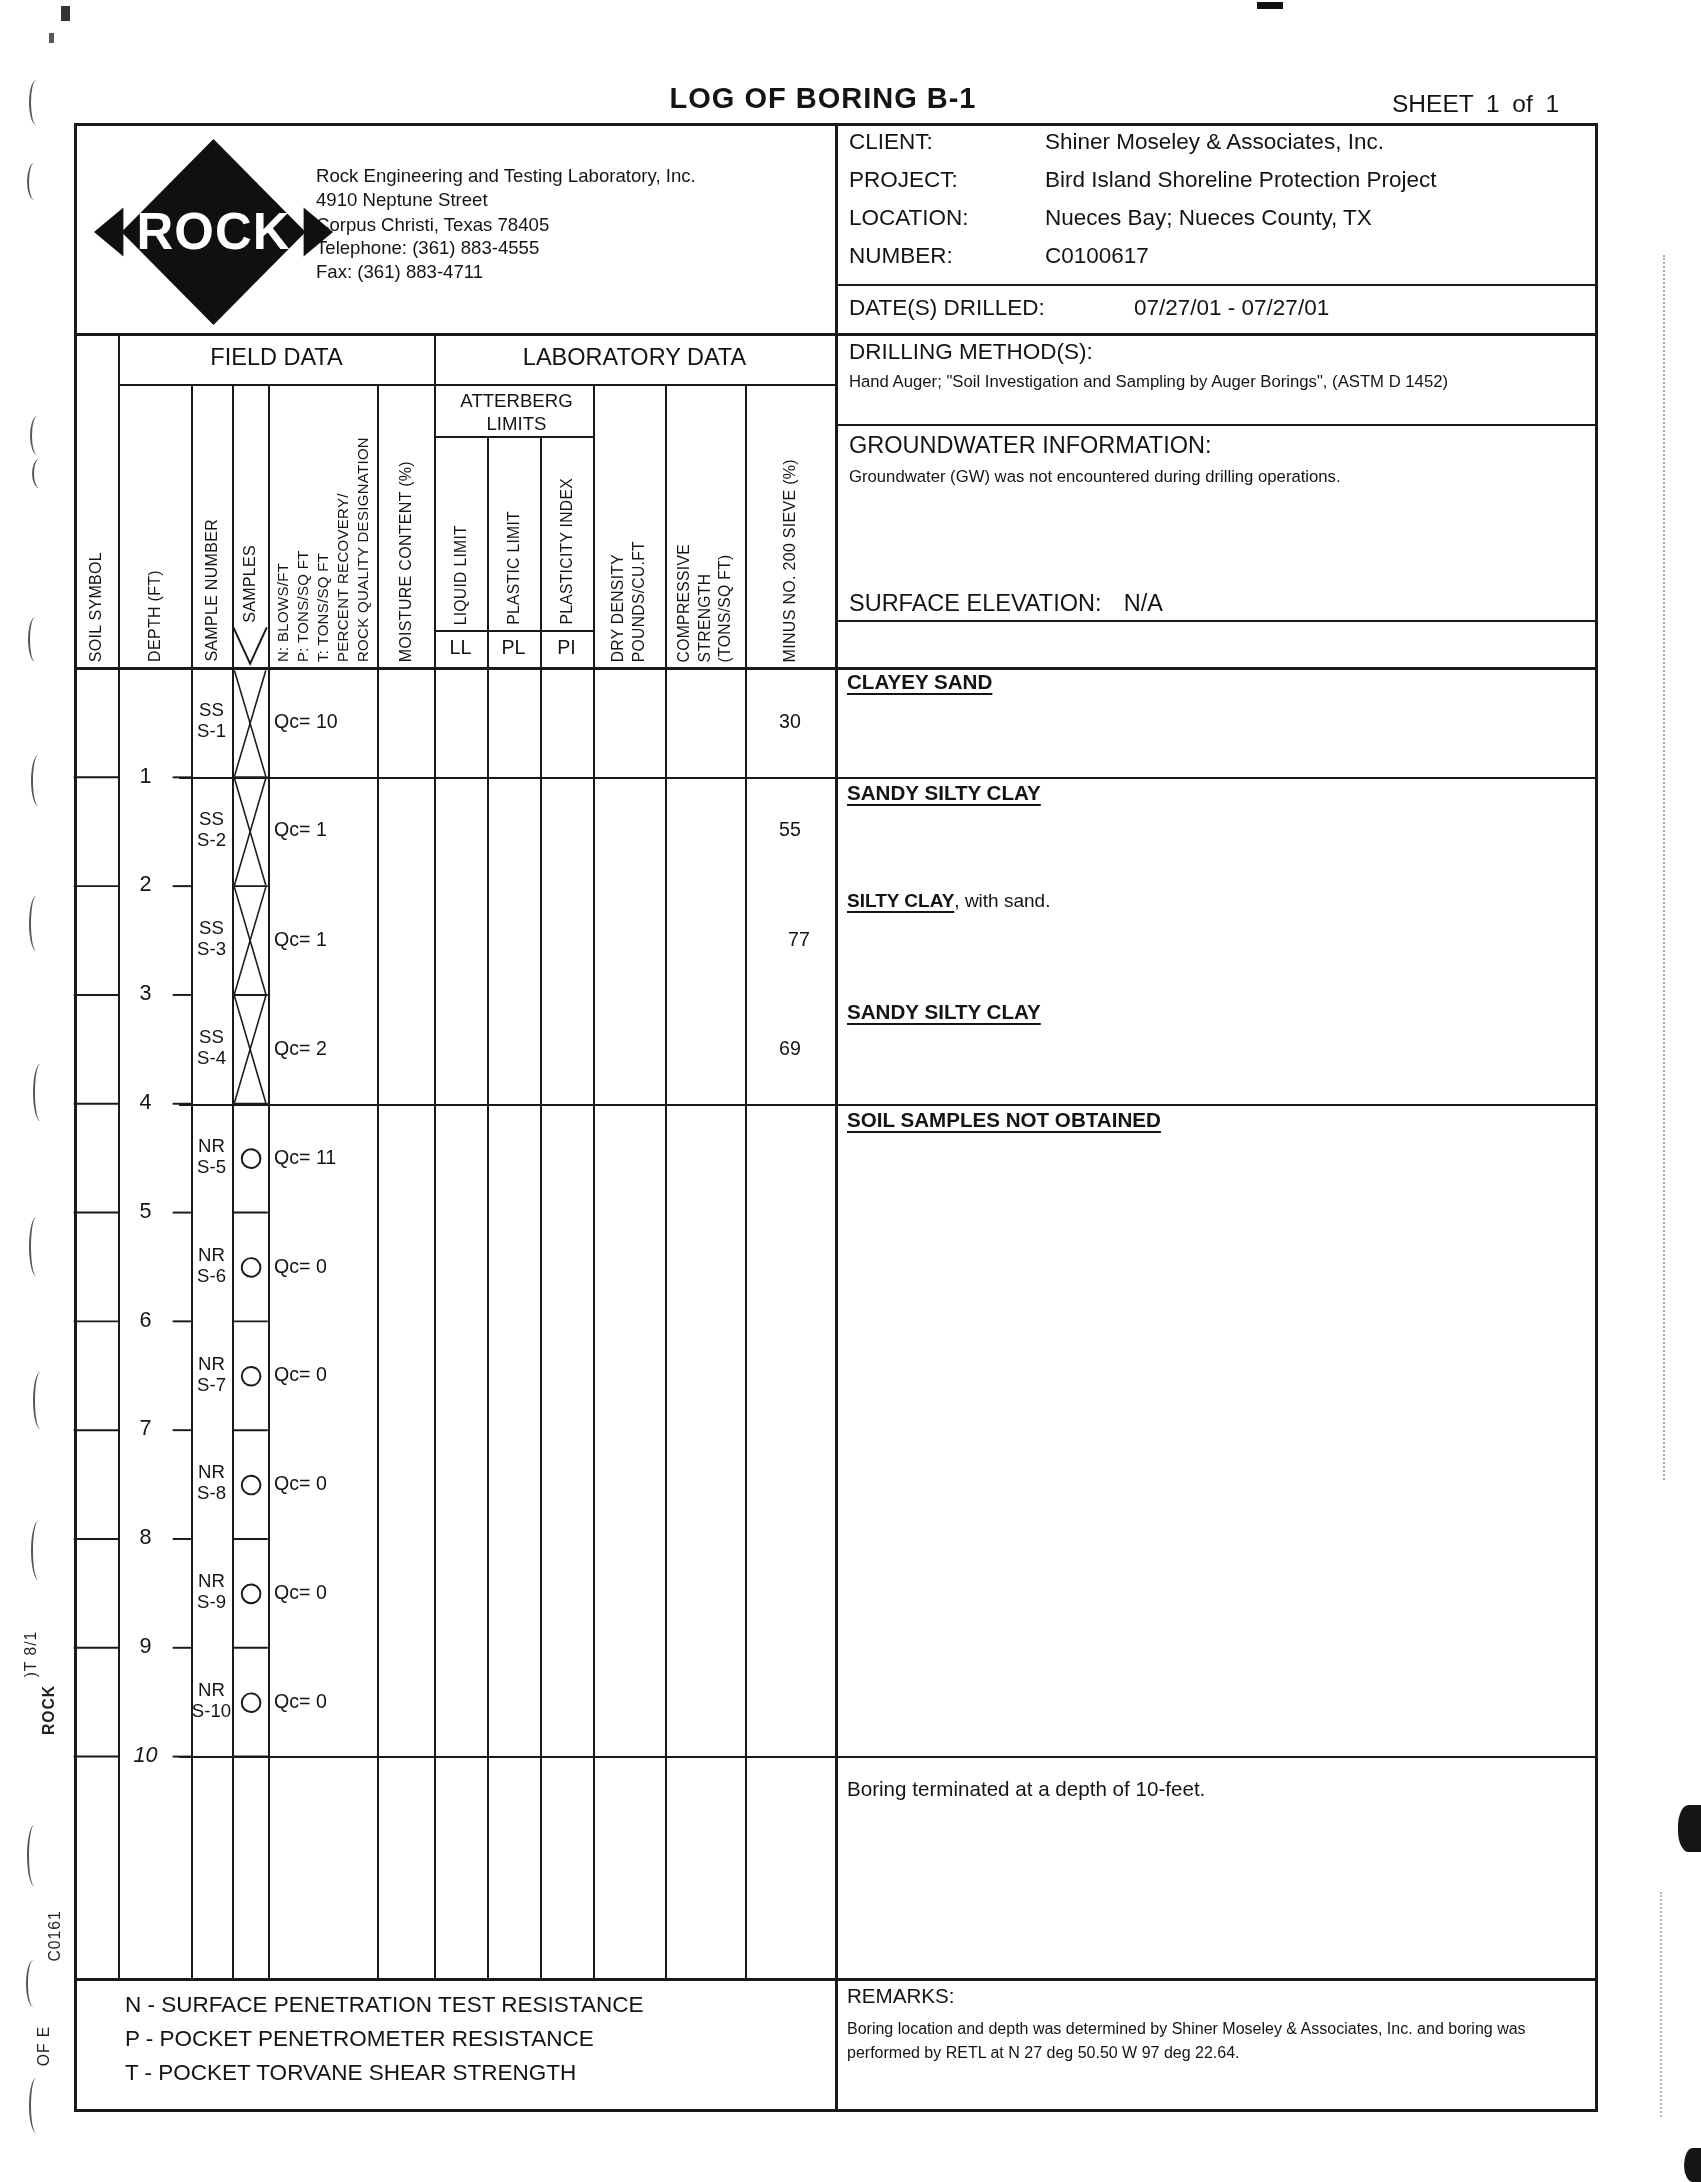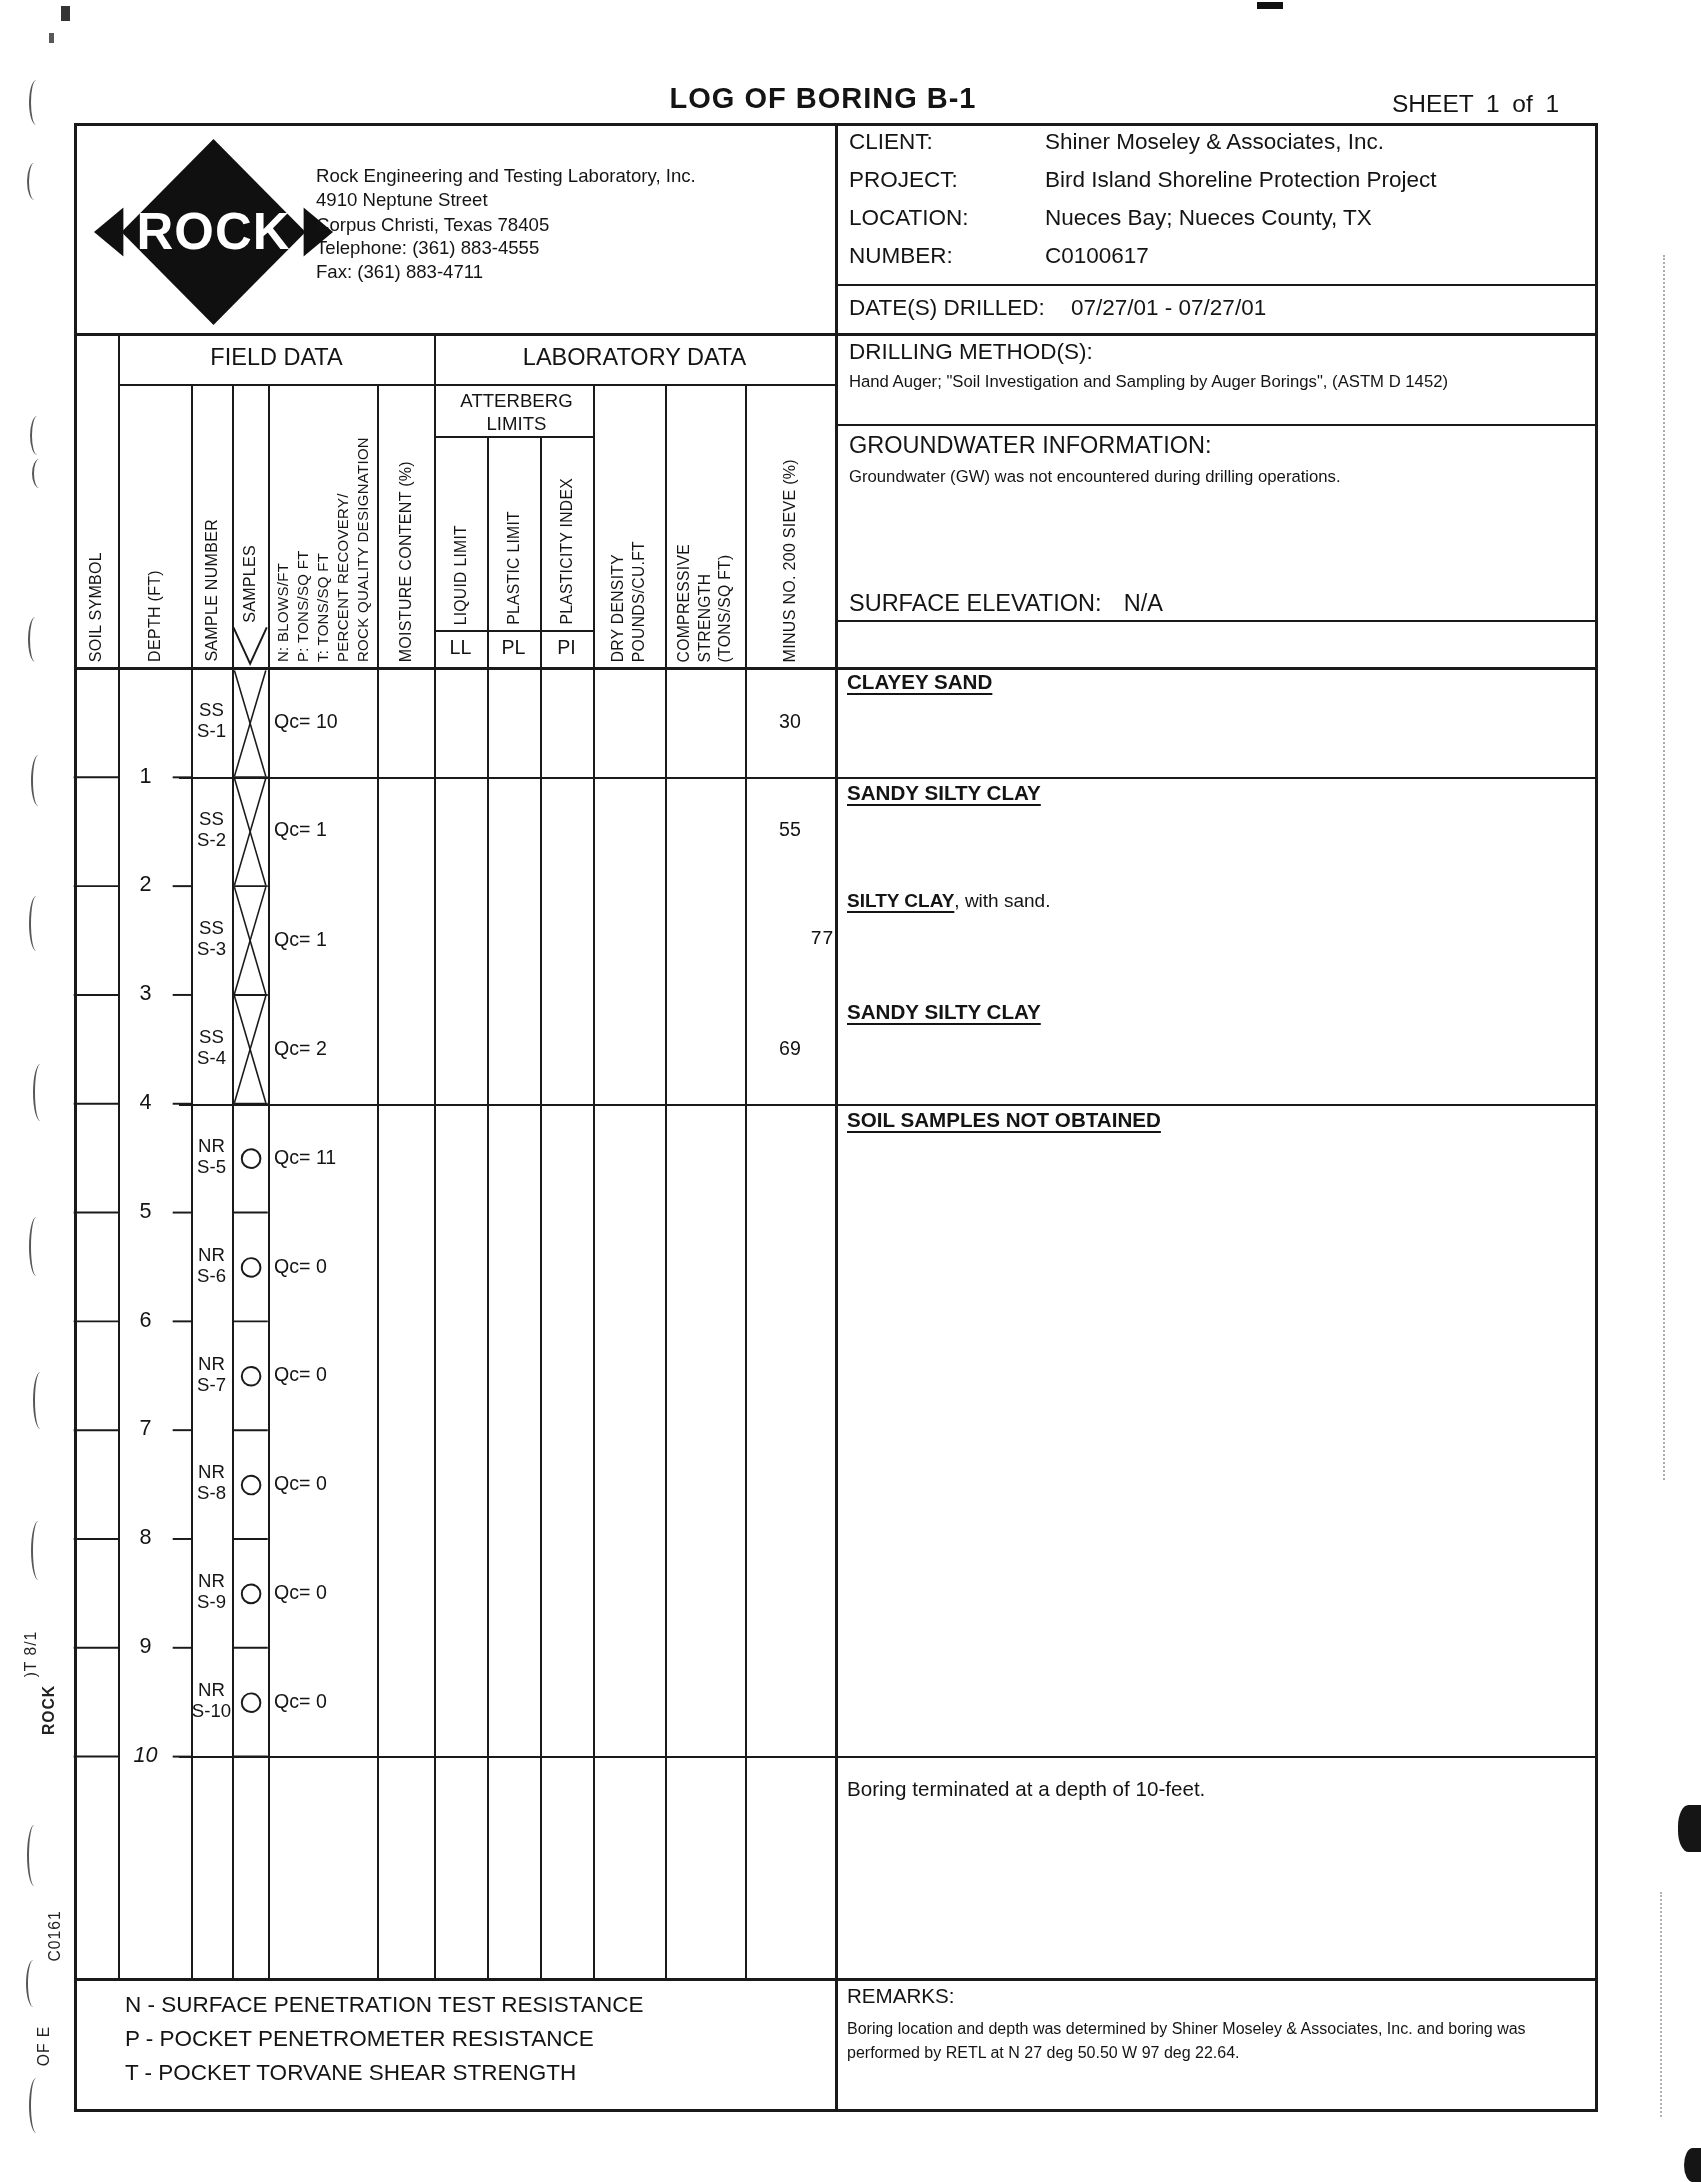--- a/index.html
+++ b/index.html
@@ -74,21 +74,21 @@
 
   <div class="abs lbl" style="left:849px;top:129px;">CLIENT:</div>
   <div class="abs lbl" style="left:1045px;top:129px;">Shiner Moseley &amp; Associates, Inc.</div>
   <div class="abs lbl" style="left:849px;top:167px;">PROJECT:</div>
   <div class="abs lbl" style="left:1045px;top:167px;">Bird Island Shoreline Protection Project</div>
   <div class="abs lbl" style="left:849px;top:205px;">LOCATION:</div>
   <div class="abs lbl" style="left:1045px;top:205px;">Nueces Bay; Nueces County, TX</div>
   <div class="abs lbl" style="left:849px;top:243px;">NUMBER:</div>
   <div class="abs lbl" style="left:1045px;top:243px;">C0100617</div>
   <div class="abs lbl" style="left:849px;top:295px;">DATE(S) DRILLED:</div>
-  <div class="abs lbl" style="left:1071px;top:295px;">07/27/01 - 07/27/01</div>
+  <div class="abs lbl" style="left:1134px;top:295px;">07/27/01 - 07/27/01</div>
 
   <div class="abs ctr" style="left:118px;top:344px;width:317px;font-size:23.5px;">FIELD DATA</div>
   <div class="abs ctr" style="left:434px;top:344px;width:401px;font-size:23.5px;">LABORATORY DATA</div>
   <div class="vline" style="left:434px;top:333px;width:2px;height:51px;"></div>
 
   <div class="rotbox" style="left:74px;top:388px;width:44px;height:274px;">
       <span class="rot">SOIL SYMBOL</span>
     </div>
   <div class="rotbox" style="left:118px;top:388px;width:74px;height:274px;">
       <span class="rot">DEPTH (FT)</span>
@@ -222,21 +222,21 @@
       <div>S-2</div>
     </div>
   <div class="abs" style="left:274px;top:818px;font-size:19.6px;">Qc= 1</div>
   <div class="abs ctr" style="left:745px;top:818px;width:90px;font-size:19.6px;">55</div>
 
   <div class="abs ctr" style="left:191px;top:918px;width:41px;font-size:18.6px;line-height:20.6px;">
       <div>SS</div>
       <div>S-3</div>
     </div>
   <div class="abs" style="left:274px;top:928px;font-size:19.6px;">Qc= 1</div>
-  <div class="abs ctr" style="left:773px;top:928px;width:98px;font-size:19.6px;font-family:Liberation Mono, monospace;">77</div>
+  <div class="abs ctr" style="left:750px;top:928px;width:98px;font-size:19.6px;">77</div>
 
   <div class="abs ctr" style="left:191px;top:1027px;width:41px;font-size:18.6px;line-height:20.6px;">
       <div>SS</div>
       <div>S-4</div>
     </div>
   <div class="abs" style="left:274px;top:1037px;font-size:19.6px;">Qc= 2</div>
   <div class="abs ctr" style="left:745px;top:1037px;width:90px;font-size:19.6px;">69</div>
 
   <div class="abs ctr" style="left:191px;top:1136px;width:41px;font-size:18.6px;line-height:20.6px;">
       <div>NR</div>

